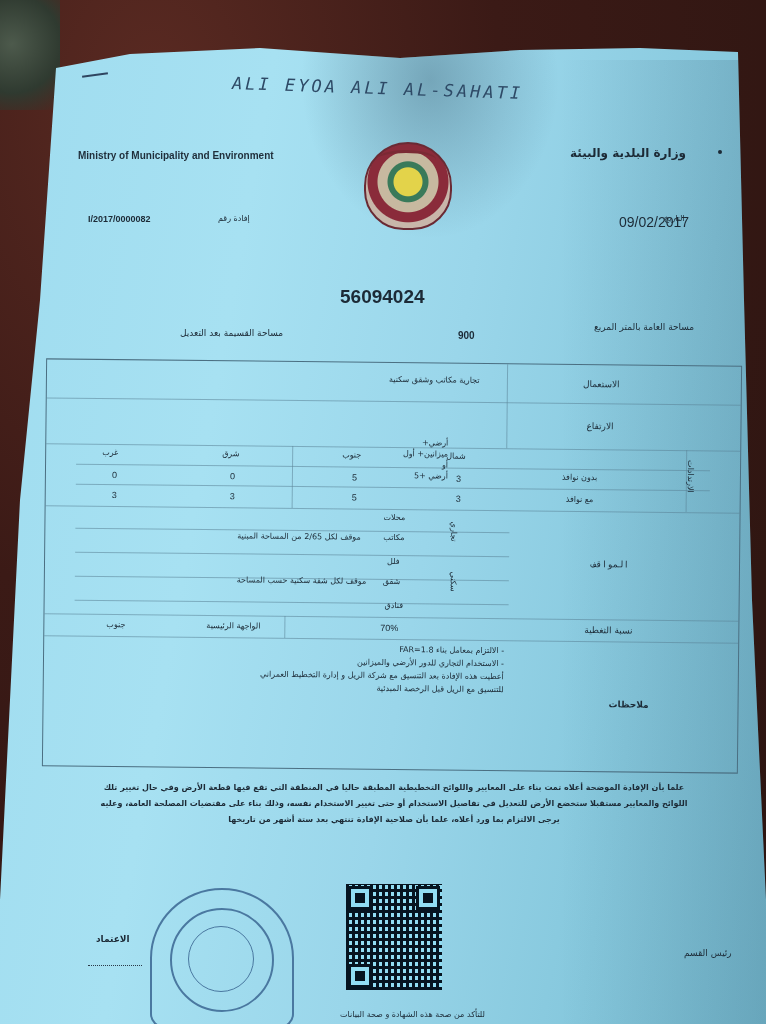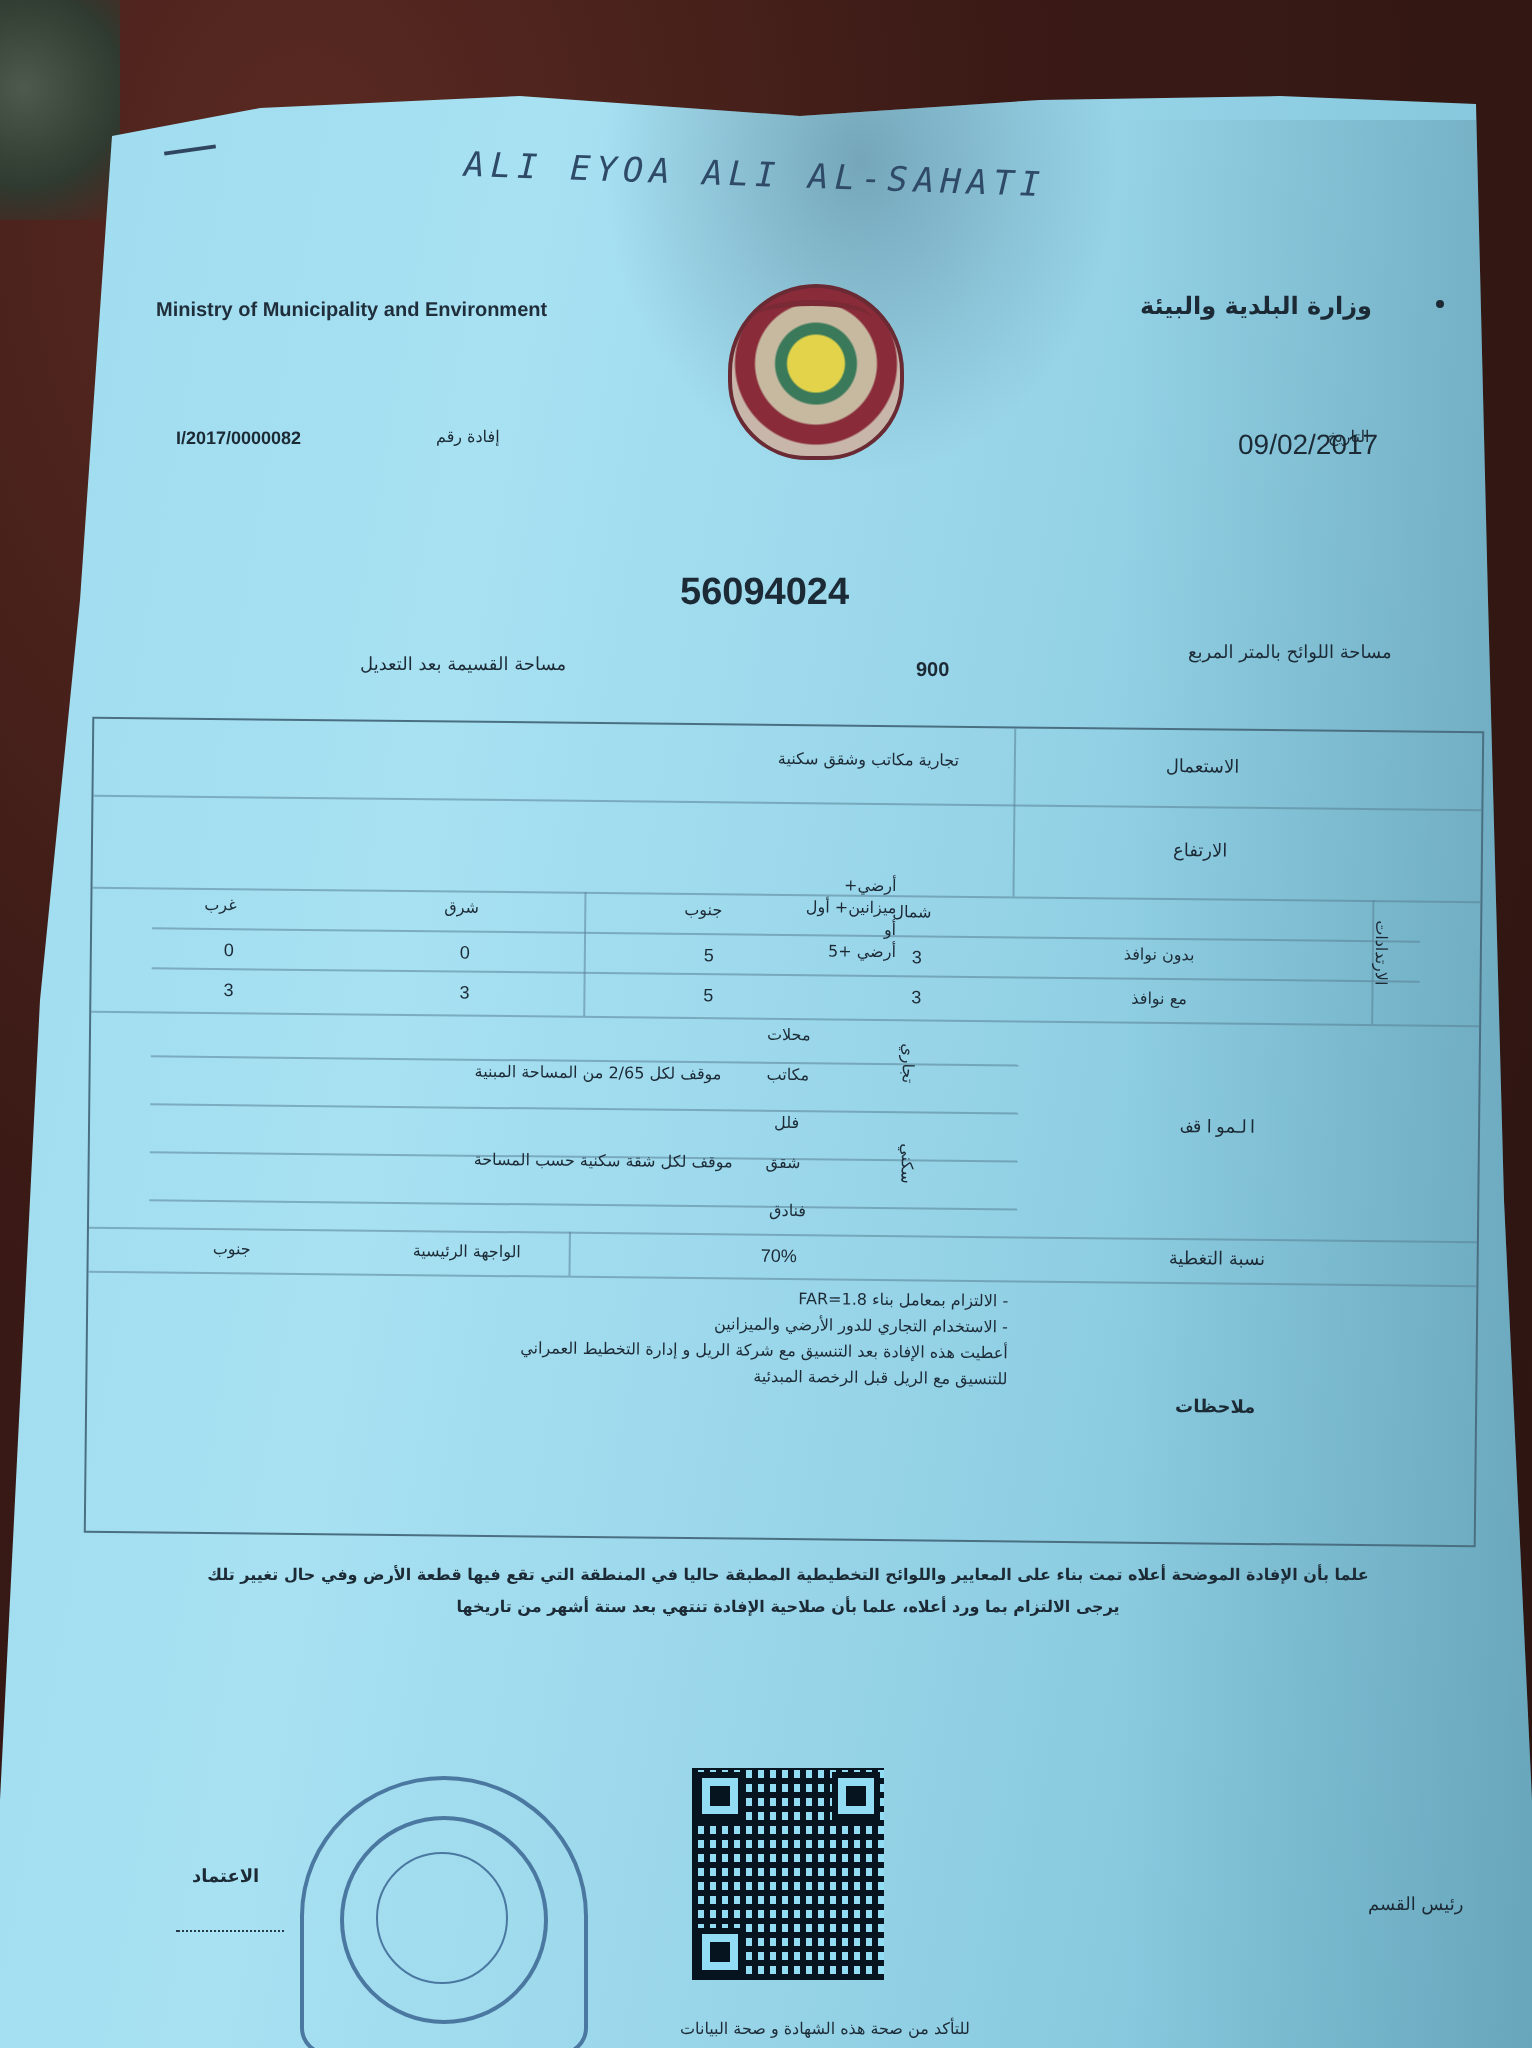--- a/index.html
+++ b/index.html
@@ -97,21 +97,21 @@
     <div class="emblem-inner"></div>
   </div>
 
   <div class="abs num" style="left:88px;top:214px;font-size:9px;font-weight:bold;">I/2017/0000082</div>
   <div class="abs ar tiny" style="left:218px;top:214px;">إفادة رقم</div>
   <div class="abs num" style="left:619px;top:214px;font-size:14px;">09/02/2017</div>
   <div class="abs ar tiny" style="left:664px;top:214px;">التاريخ</div>
 
   <div class="abs num" style="left:340px;top:286px;font-size:19px;font-weight:bold;">56094024</div>
 
-  <div class="abs ar small" style="left:594px;top:322px;">مساحة اللوائح بالمتر المربع</div>
+  <div class="abs ar small" style="left:594px;top:322px;">مساحة العامة بالمتر المربع</div>
   <div class="abs num" style="left:458px;top:330px;font-size:10px;font-weight:bold;">900</div>
   <div class="abs ar small" style="left:180px;top:328px;">مساحة القسيمة بعد التعديل</div>
 
   <div class="doc-table">
 
     <div class="hline" style="left:0;right:0;top:38px;"></div>
     <div class="hline" style="left:0;right:0;top:84px;"></div>
     <div class="hline" style="left:30px;right:30px;top:104px;"></div>
     <div class="hline" style="left:30px;right:30px;top:124px;"></div>
     <div class="hline" style="left:0;right:0;top:146px;"></div>
@@ -171,25 +171,26 @@
     <div class="abs num small" style="left:336px;top:260px;">70%</div>
     <div class="abs ar tiny" style="left:162px;top:260px;">الواجهة الرئيسية</div>
     <div class="abs ar tiny" style="left:62px;top:260px;">جنوب</div>
 
     <div class="abs ar tiny" style="left:160px;top:280px;width:300px;line-height:13px;">
       <div>- الالتزام بمعامل بناء FAR=1.8</div>
       <div>- الاستخدام التجاري للدور الأرضي والميزانين</div>
       <div>أعطيت هذه الإفادة بعد التنسيق مع شركة الريل و إدارة التخطيط العمراني</div>
       <div>للتنسيق مع الريل قبل الرخصة المبدئية</div>
     </div>
-    <div class="abs ar small ar-b" style="left:544px;top:334px;">ملاحظات</div>
+    <div class="abs ar small ar-b" style="left:565px;top:334px;">ملاحظات</div>
   </div>
 
   <div class="abs ar tiny ar-b" style="left:44px;top:780px;width:700px;line-height:16px;text-align:center;">
     <div>علما بأن الإفادة الموضحة أعلاه تمت بناء على المعايير واللوائح التخطيطية المطبقة حاليا في المنطقة التي تقع فيها قطعة الأرض وفي حال تغيير تلك</div>
+    <div>اللوائح والمعايير مستقبلا ستخضع الأرض للتعديل في تفاصيل الاستخدام أو حتى تغيير الاستخدام نفسه، وذلك بناء على مقتضيات المصلحة العامة، وعليه</div>
     <div>يرجى الالتزام بما ورد أعلاه، علما بأن صلاحية الإفادة تنتهي بعد ستة أشهر من تاريخها</div>
   </div>
 
   <div class="abs ar small ar-b" style="left:96px;top:934px;">الاعتماد</div>
   <div class="abs dotted" style="left:88px;top:964px;"></div>
   <div class="stamp">
     <div class="ring"></div>
     <div class="core"></div>
   </div>
   <div class="qr">

